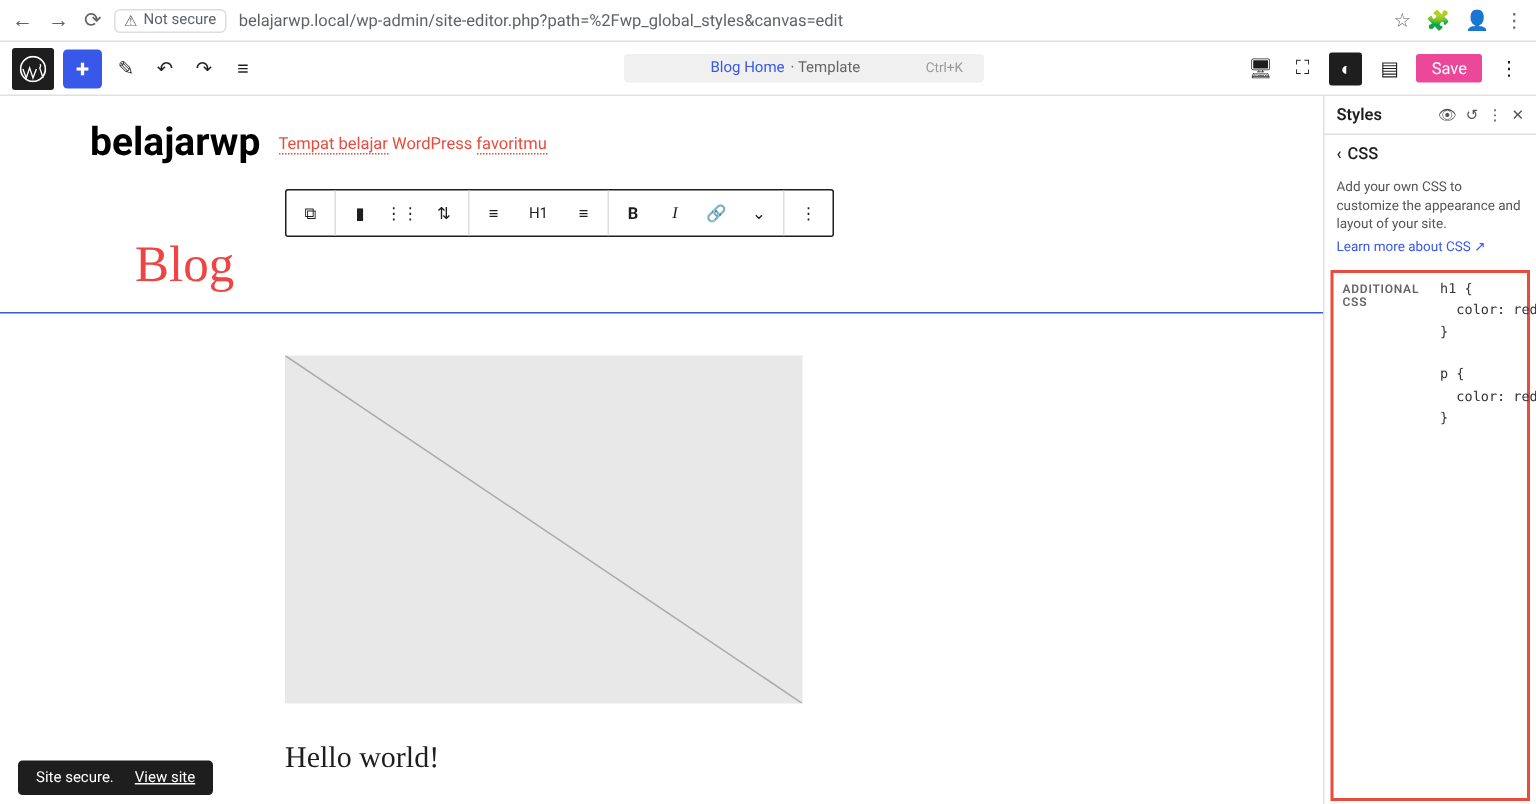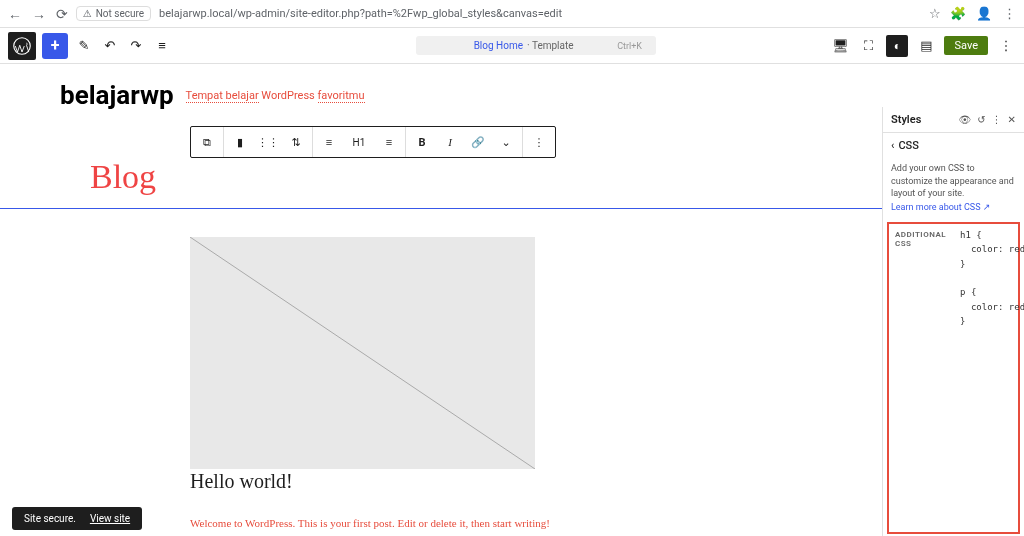--- a/index.html
+++ b/index.html
@@ -17,21 +17,21 @@
     .top-toolbar { height: 36px; background: #fff; display: flex; align-items: center; padding: 0 8px; gap: 6px; border-bottom: 1px solid #e0e0e0; position: relative; }
     .wp-logo { width: 28px; height: 28px; background: #1e1e1e; color: #fff; display: flex; align-items: center; justify-content: center; border-radius: 2px; font-size: 16px; }
     .add-btn { width: 26px; height: 26px; background: #3858e9; color: #fff; display: flex; align-items: center; justify-content: center; border-radius: 3px; font-size: 16px; font-weight: bold; }
     .tool-icon { width: 20px; height: 20px; display: flex; align-items: center; justify-content: center; color: #1e1e1e; cursor: pointer; font-size: 13px; }
     .doc-bar { position: absolute; left: 50%; transform: translateX(-50%); background: #f0f0f0; padding: 4px 14px; border-radius: 3px; display: flex; align-items: center; gap: 20px; font-size: 10px; min-width: 240px; justify-content: space-between; margin-left: 24px; }
     .doc-bar-left { display: flex; gap: 4px; }
     .blog-home { color: #3858e9; }
     .template-label { color: #666; }
     .ctrl-k { color: #999; font-size: 9px; }
     .right-tools { margin-left: auto; display: flex; align-items: center; gap: 8px; }
-    .save-btn { background: #4d7c0f; color: #fff; padding: 3px 10px; border-radius: 2px; font-size: 11px; }
+    .save-btn { background: #ec4899; color: #fff; padding: 3px 10px; border-radius: 2px; font-size: 11px; }
     .dark-tool { background: #1e1e1e; color: #fff; width: 22px; height: 22px; display: flex; align-items: center; justify-content: center; border-radius: 2px; font-size: 12px; }
     
     
     .main-area { display: flex; height: calc(100% - 64px); }
     .canvas { flex: 1; position: relative; overflow: auto; }
     .canvas-content { padding-top: 8px; }
     
     
     .site-header { display: flex; align-items: center; padding: 8px 60px; justify-content: space-between; }
     .site-left { display: flex; align-items: center; gap: 12px; }
@@ -52,27 +52,27 @@
     .blog-h1 { font-size: 34px; font-weight: 400; color: #ef4444; margin-left: 90px; margin-top: 0px; font-family: Georgia, serif; }
     
     
     .hr-line { border: none; border-top: 1px solid #3858e9; margin-top: 12px; }
     
     
     .featured-img { width: 345px; height: 232px; background: #e8e8e8; margin-left: 190px; margin-top: 28px; position: relative; overflow: hidden; }
     .featured-img svg { width: 100%; height: 100%; }
     
     
-    .post-title { font-size: 20px; color: #1e1e1e; margin-left: 190px; margin-top: 1px; font-weight: 400; font-family: Georgia, serif; }
+    .post-title { font-size: 20px; color: #1e1e1e; margin-left: 190px; margin-top: 25px; font-weight: 400; font-family: Georgia, serif; }
     
     
     .excerpt { font-size: 11px; color: #e74c3c; margin-left: 190px; margin-top: 24px; font-family: Georgia, serif; }
     
     
-    .right-panel { width: 142px; border-left: 1px solid #e0e0e0; display: flex; flex-direction: column; font-size: 10px; margin-top: 43px; }
+    .right-panel { width: 142px; border-left: 1px solid #e0e0e0; display: flex; flex-direction: column; font-size: 10px; }
     .panel-header { display: flex; align-items: center; justify-content: space-between; padding: 6px 8px; border-bottom: 1px solid #e0e0e0; }
     .panel-title { font-weight: 600; font-size: 11px; }
     .panel-header-icons { display: flex; gap: 6px; color: #555; }
     .css-crumb { display: flex; align-items: center; gap: 4px; padding: 6px 8px; font-size: 11px; font-weight: 500; }
     .panel-desc { padding: 4px 8px 2px; font-size: 9px; color: #555; line-height: 1.4; }
     .learn-link { padding: 0 8px 8px; font-size: 9px; color: #3858e9; }
     .css-section { border: 2px solid #e74c3c; margin: 2px 4px; flex: 1; display: flex; flex-direction: row; }
     .css-label { padding: 6px 6px 4px; font-size: 8px; font-weight: 600; color: #666; letter-spacing: 0.5px; }
     .css-editor { padding: 4px 8px; font-family: monospace; font-size: 9px; line-height: 1.6; color: #333; white-space: pre; flex: 1; }
     

